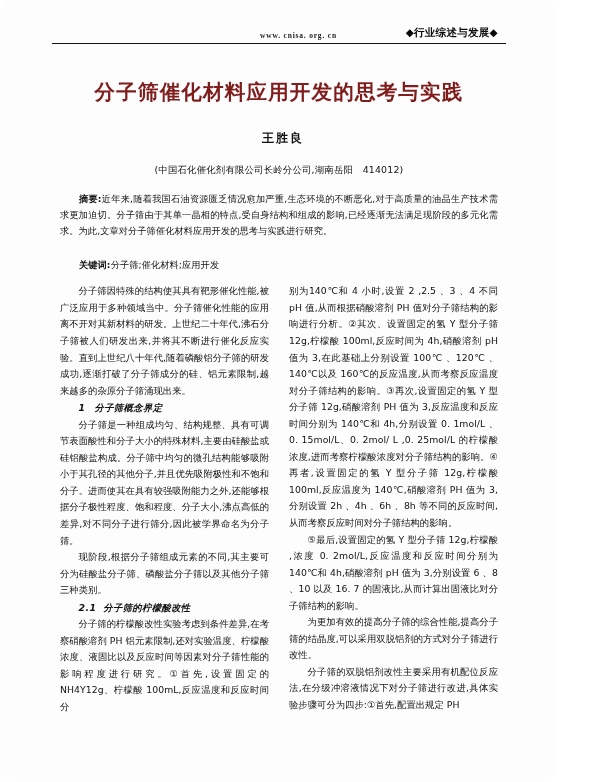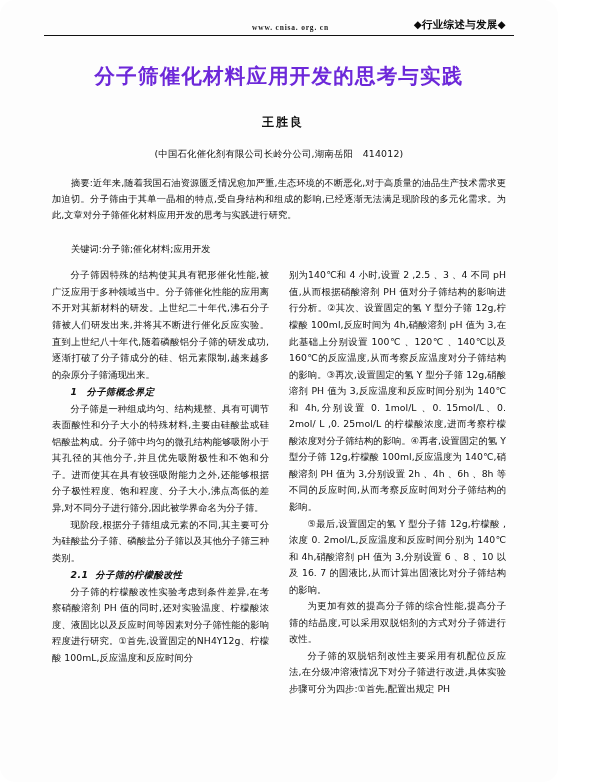--- a/index.html
+++ b/index.html
@@ -12,21 +12,21 @@
     height: 782px;
     font-family: "DejaVu Sans", "Liberation Sans", sans-serif;
     color: #0a0a0a;
     overflow: hidden;
   }
   .page {
     position: relative;
     width: 558px;
     height: 782px;
     box-sizing: border-box;
-    padding: 0;
+    padding: 8px;
     background: #fdfdfd;
     border-radius: 15px;
   }
 
   
   .runhead {
     position: relative;
     display: flex;
     align-items: flex-end;
     justify-content: space-between;
@@ -55,22 +55,22 @@
     height: 0;
     border-top: 1.6px solid #111;
   }
 
   
   .title {
     text-align: center;
     font-size: 20.5px;
     font-weight: 700;
     letter-spacing: 1.2px;
-    margin: 26px 0 0 0;
-    color: #6d28d9;
+    margin: 34px 0 0 0;
+    color: #7f1d1d;
     font-family: "DejaVu Sans", "Liberation Sans", sans-serif;
   }
   .author {
     text-align: center;
     font-size: 12px;
     font-weight: 600;
     letter-spacing: 2px;
     margin: 24px 0 0 8px;
     color: #111;
   }
@@ -86,21 +86,21 @@
   .absblock {
     margin: 14px 52px 0 52px;
     font-size: 9.2px;
     line-height: 1.72;
     text-align: justify;
     text-justify: inter-ideograph;
     color: #111;
     letter-spacing: 0.1px;
   }
   .absblock .lead {
-    font-weight: 400;
+    font-weight: 700;
   }
   .abs-p {
     text-indent: 19px;
   }
   .kw-p {
     margin-top: 19px;
     text-indent: 19px;
   }
 
   
@@ -166,21 +166,21 @@
       <p>分子筛因特殊的结构使其具有靶形催化性能,被广泛应用于多种领域当中。分子筛催化性能的应用离不开对其新材料的研发。上世纪二十年代,沸石分子筛被人们研发出来,并将其不断进行催化反应实验。直到上世纪八十年代,随着磷酸铝分子筛的研发成功,逐渐打破了分子筛成分的硅、铝元素限制,越来越多的杂原分子筛涌现出来。</p>
 
       <div class="h2"><span class="num">1</span><span>分子筛概念界定</span></div>
 
       <p>分子筛是一种组成均匀、结构规整、具有可调节表面酸性和分子大小的特殊材料,主要由硅酸盐或硅铝酸盐构成。分子筛中均匀的微孔结构能够吸附小于其孔径的其他分子,并且优先吸附极性和不饱和分子。进而使其在具有较强吸附能力之外,还能够根据分子极性程度、饱和程度、分子大小,沸点高低的差异,对不同分子进行筛分,因此被学界命名为分子筛。</p>
       <p>现阶段,根据分子筛组成元素的不同,其主要可分为硅酸盐分子筛、磷酸盐分子筛以及其他分子筛三种类别。</p>
 
 
       <div class="h3"><span class="num">2.1</span><span>分子筛的柠檬酸改性</span></div>
 
-      <p>分子筛的柠檬酸改性实验考虑到条件差异,在考察硝酸溶剂 PH 值的同时,还对实验温度、柠檬酸浓度、液固比以及反应时间等因素对分子筛性能的影响程度进行研究。①首先,设置固定的NH4Y12g、柠檬酸 100mL,反应温度和反应时间分</p>
+      <p>分子筛的柠檬酸改性实验考虑到条件差异,在考察硝酸溶剂 PH 铝元素限制,还对实验温度、柠檬酸浓度、液固比以及反应时间等因素对分子筛性能的影响程度进行研究。①首先,设置固定的NH4Y12g、柠檬酸 100mL,反应温度和反应时间分</p>
     </div>
 
     <div class="col">
       <p style="text-indent:0">别为140℃和 4 小时,设置 2 ,2.5 、3 、4 不同 pH 值,从而根据硝酸溶剂 PH 值对分子筛结构的影响进行分析。②其次、设置固定的氢 Y 型分子筛 12g,柠檬酸 100ml,反应时间为 4h,硝酸溶剂 pH 值为 3,在此基础上分别设置 100℃ 、120℃ 、140℃以及 160℃的反应温度,从而考察反应温度对分子筛结构的影响。③再次,设置固定的氢 Y 型分子筛 12g,硝酸溶剂 PH 值为 3,反应温度和反应时间分别为 140℃和 4h,分别设置 0. 1mol/L 、0. 15mol/L、0. 2mol/ L ,0. 25mol/L 的柠檬酸浓度,进而考察柠檬酸浓度对分子筛结构的影响。④再者,设置固定的氢 Y 型分子筛 12g,柠檬酸 100ml,反应温度为 140℃,硝酸溶剂 PH 值为 3,分别设置 2h 、4h 、6h 、8h 等不同的反应时间,从而考察反应时间对分子筛结构的影响。</p>
       <p>⑤最后,设置固定的氢 Y 型分子筛 12g,柠檬酸 ,浓度 0. 2mol/L,反应温度和反应时间分别为 140℃和 4h,硝酸溶剂 pH 值为 3,分别设置 6 、8 、10 以及 16. 7 的固液比,从而计算出固液比对分子筛结构的影响。</p>
 
 
       <p>为更加有效的提高分子筛的综合性能,提高分子筛的结晶度,可以采用双脱铝剂的方式对分子筛进行改性。</p>
       <p>分子筛的双脱铝剂改性主要采用有机配位反应法,在分级冲溶液情况下对分子筛进行改进,具体实验步骤可分为四步:①首先,配置出规定 PH</p>
     </div>

